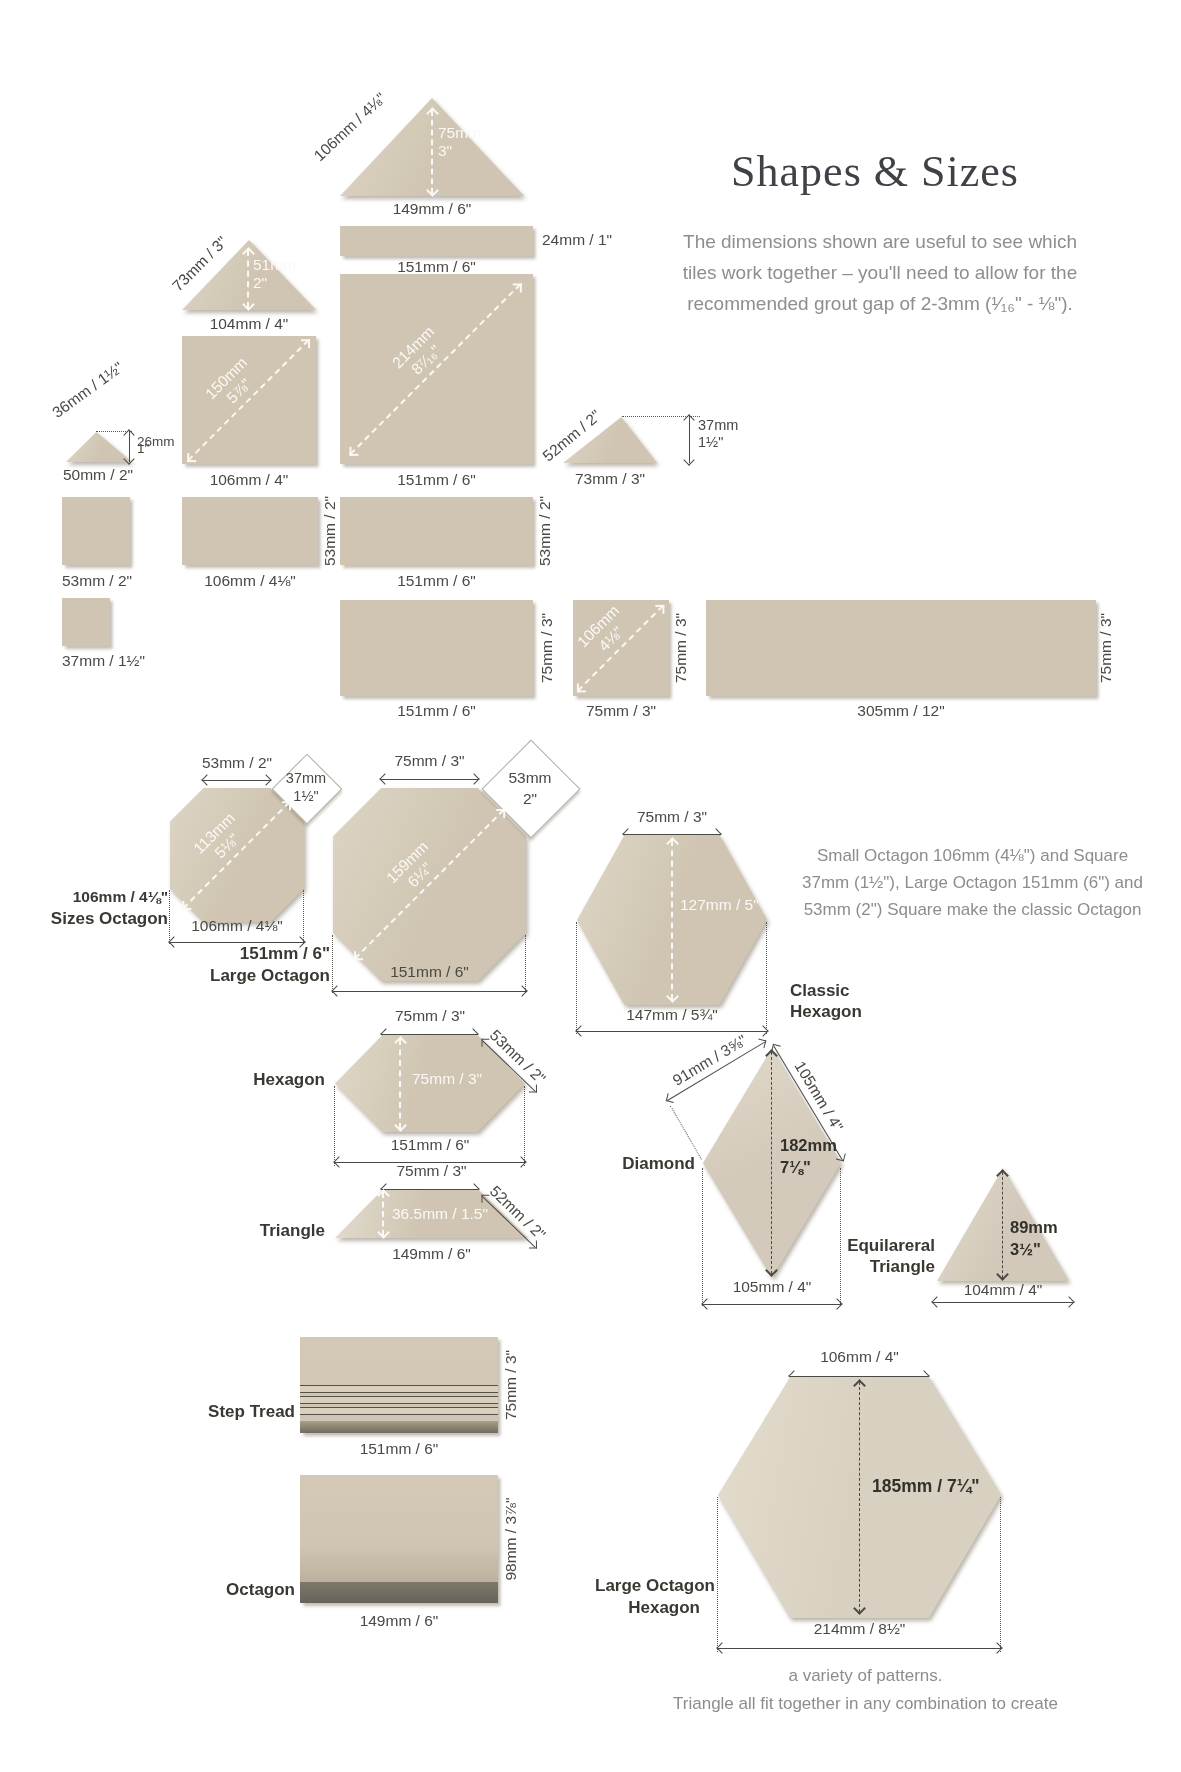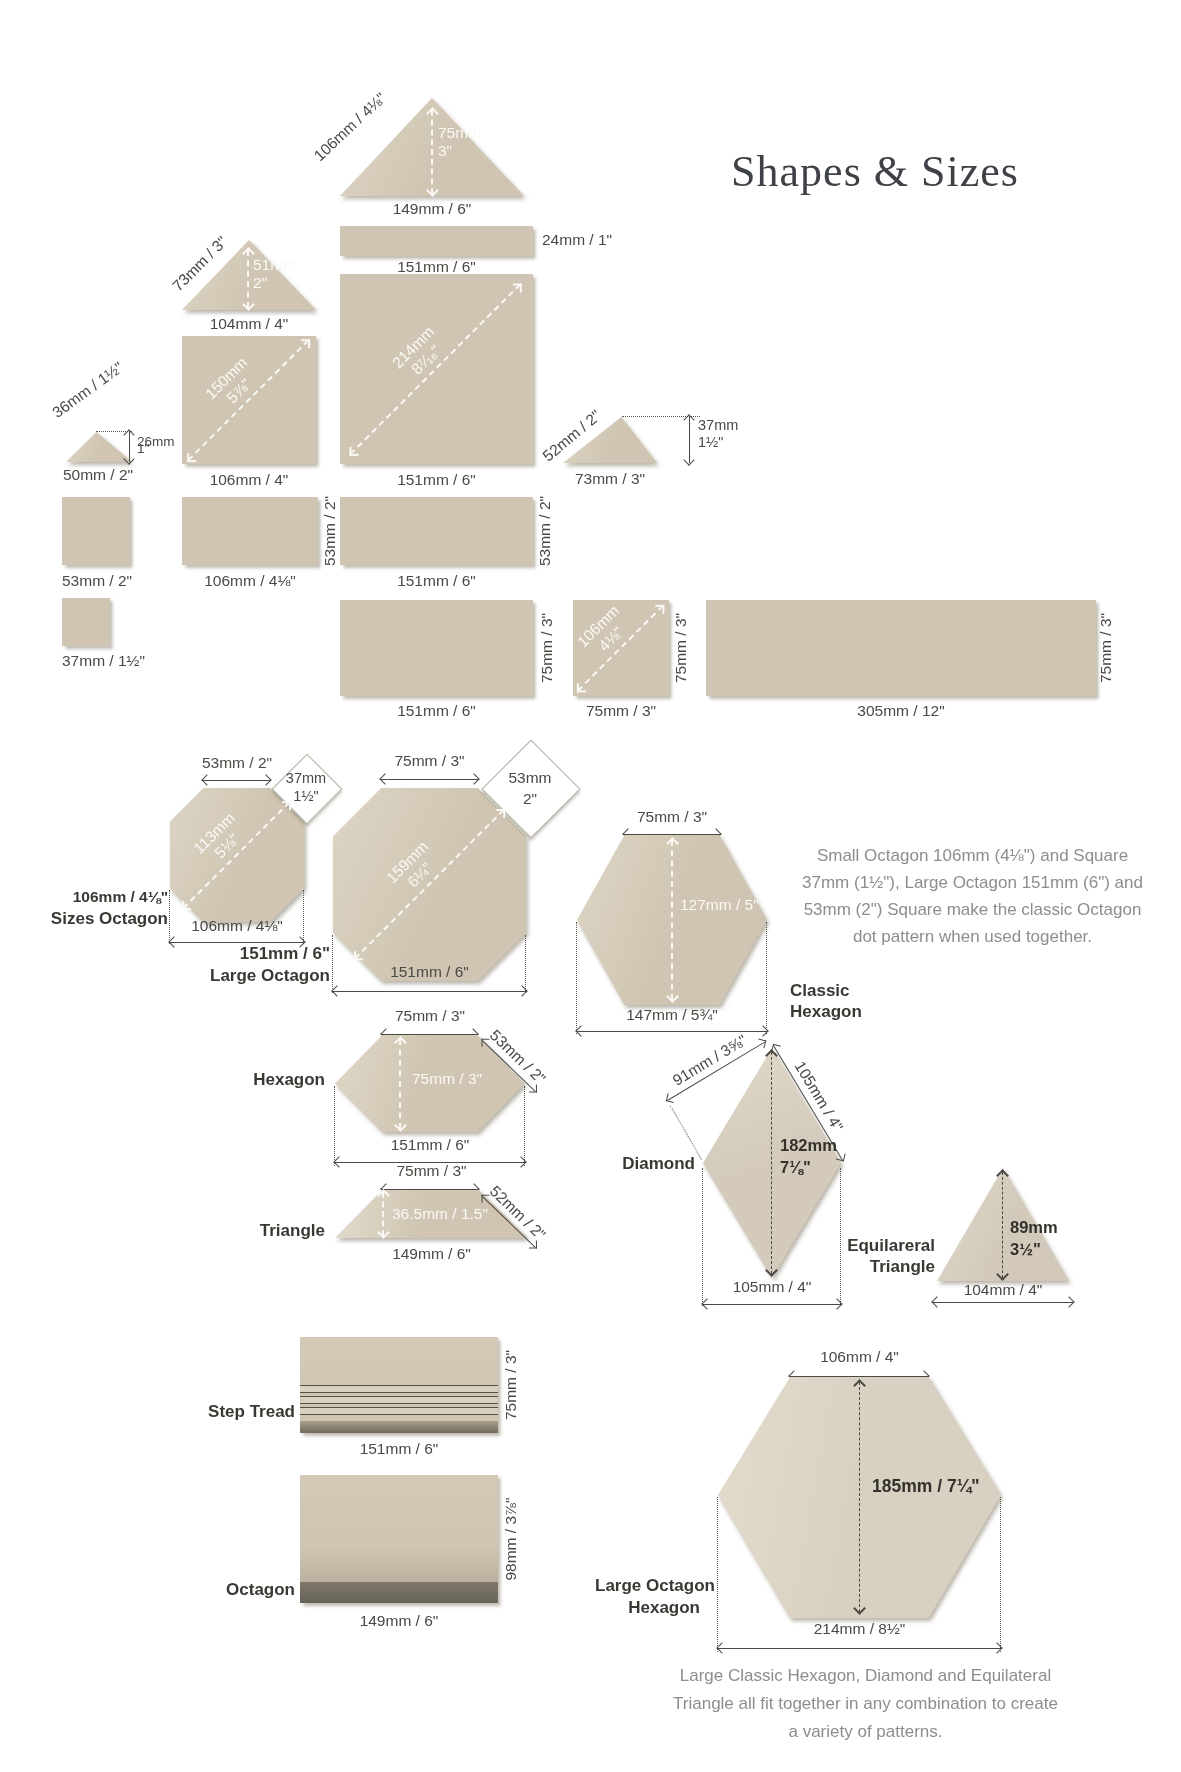--- a/index.html
+++ b/index.html
@@ -66,20 +66,25 @@
          color:#3e4247;text-align:center;letter-spacing:1px;}
   .intro{position:absolute;font-size:19px;color:#8e8e8c;text-align:center;}
   .intro span{display:block;line-height:31px;}
 </style>
 </head>
 <body>
 
 <div class="page">
 
   <div class="title" style="left:580px;top:146px;width:590px;">Shapes &amp; Sizes</div>
+  <div class="intro" style="left:595px;top:226px;width:570px;">
+    <span>The dimensions shown are useful to see which</span>
+    <span>tiles work together – you'll need to allow for the</span>
+    <span>recommended grout gap of 2-3mm (¹⁄₁₆" - ⅛").</span>
+  </div>
 
   <div class="shape" style="left:340px;top:98px;width:184px;height:98px;">
     <div class="poly" style="clip-path:polygon(50% 0,100% 100%,0 100%);background:linear-gradient(115deg,#ddd5c5,#cfc5b2 55%);"></div>
   </div>
   <div class="dim ctr" style="left:280px;top:118px;width:140px;transform:rotate(-43deg);">106mm / 4⅛"</div>
   <div class="vdash" style="left:431px;top:110px;height:84px;"></div>
   <div class="dim wt" style="left:438px;top:124px;">75mm</div>
   <div class="dim wt" style="left:438px;top:142px;">3"</div>
   <div class="dim ctr" style="left:340px;top:200px;width:184px;">149mm / 6"</div>
 
@@ -218,21 +223,20 @@
   <div class="name" style="left:790px;top:1002px;">Hexagon</div>
   <div class="dotv" style="left:576px;top:922px;height:112px;"></div>
   <div class="dotv" style="left:766px;top:922px;height:112px;"></div>
   <div class="dim ctr" style="left:577px;top:1006px;width:190px;">147mm / 5¾"</div>
   <div class="harrow" style="left:577px;top:1031px;width:190px;"></div>
 
   <div class="para" style="left:770px;top:842px;width:405px;">
     <span>Small Octagon 106mm (4⅛") and Square</span>
     <span>37mm (1½"), Large Octagon 151mm (6") and</span>
     <span>53mm (2") Square make the classic Octagon</span>
-    <span>dot pattern when used together.</span>
   </div>
 
   <div class="name rt" style="left:225px;top:1070px;width:100px;">Hexagon</div>
   <div class="dim ctr" style="left:335px;top:1007px;width:190px;">75mm / 3"</div>
   <div class="harrow" style="left:382px;top:1034px;width:95px;"></div>
   <div class="shape" style="left:335px;top:1035px;width:190px;height:97px;">
     <div class="poly" style="clip-path:polygon(25% 0,75% 0,100% 50%,75% 100%,25% 100%,0 50%);background:linear-gradient(105deg,#e0d8c8,#cfc5b2 45%);"></div>
   </div>
   <div class="slope" style="left:474px;top:1011px;width:96px;transform:rotate(44deg);">
     <span class="sllab">53mm / 2"</span>
@@ -316,18 +320,17 @@
   <div class="vdash ink" style="left:859px;top:1382px;height:230px;"></div>
   <div class="dim semib" style="left:872px;top:1476px;font-size:17.5px;">185mm / 7¼"</div>
   <div class="name rt" style="left:595px;top:1576px;width:105px;">Large Octagon</div>
   <div class="name rt" style="left:595px;top:1598px;width:105px;">Hexagon</div>
   <div class="dotv" style="left:717px;top:1497px;height:155px;"></div>
   <div class="dotv" style="left:1000px;top:1497px;height:155px;"></div>
   <div class="dim ctr" style="left:718px;top:1620px;width:283px;">214mm / 8½"</div>
   <div class="harrow" style="left:718px;top:1648px;width:283px;"></div>
 
   <div class="para" style="left:608px;top:1662px;width:515px;">
-    <span style="line-height:28px;">Large Classic Hexagon, Diamond and Equilateral</span>
+    <span style="line-height:28px;">a variety of patterns.</span>
     <span style="line-height:28px;">Triangle all fit together in any combination to create</span>
-    <span style="line-height:28px;">a variety of patterns.</span>
   </div>
 
 </div>
 
 </body></html>

